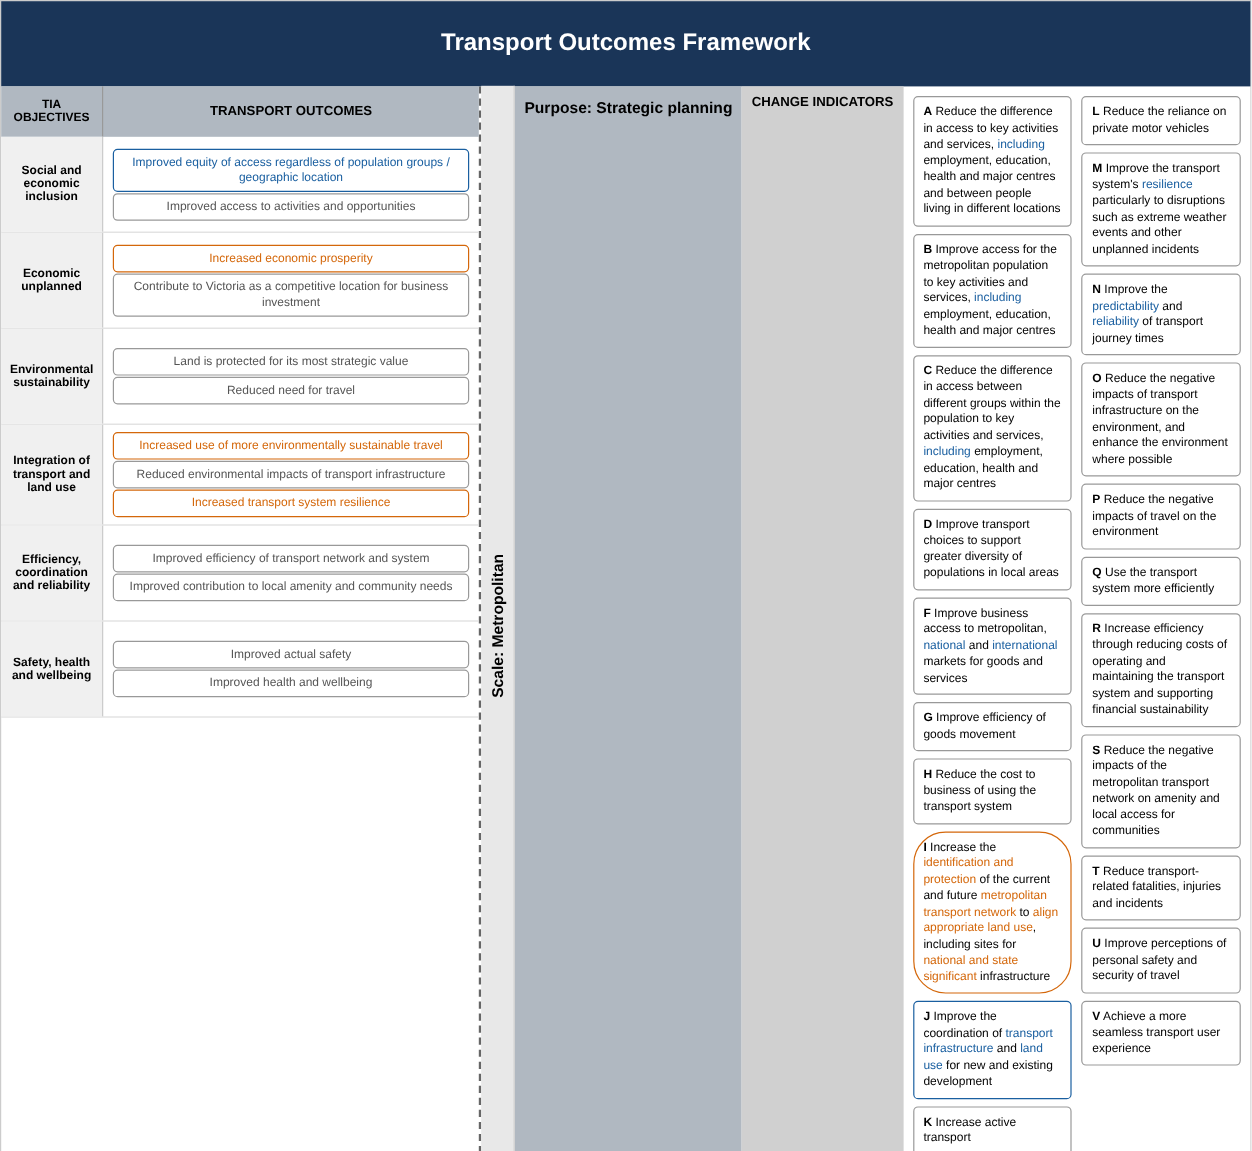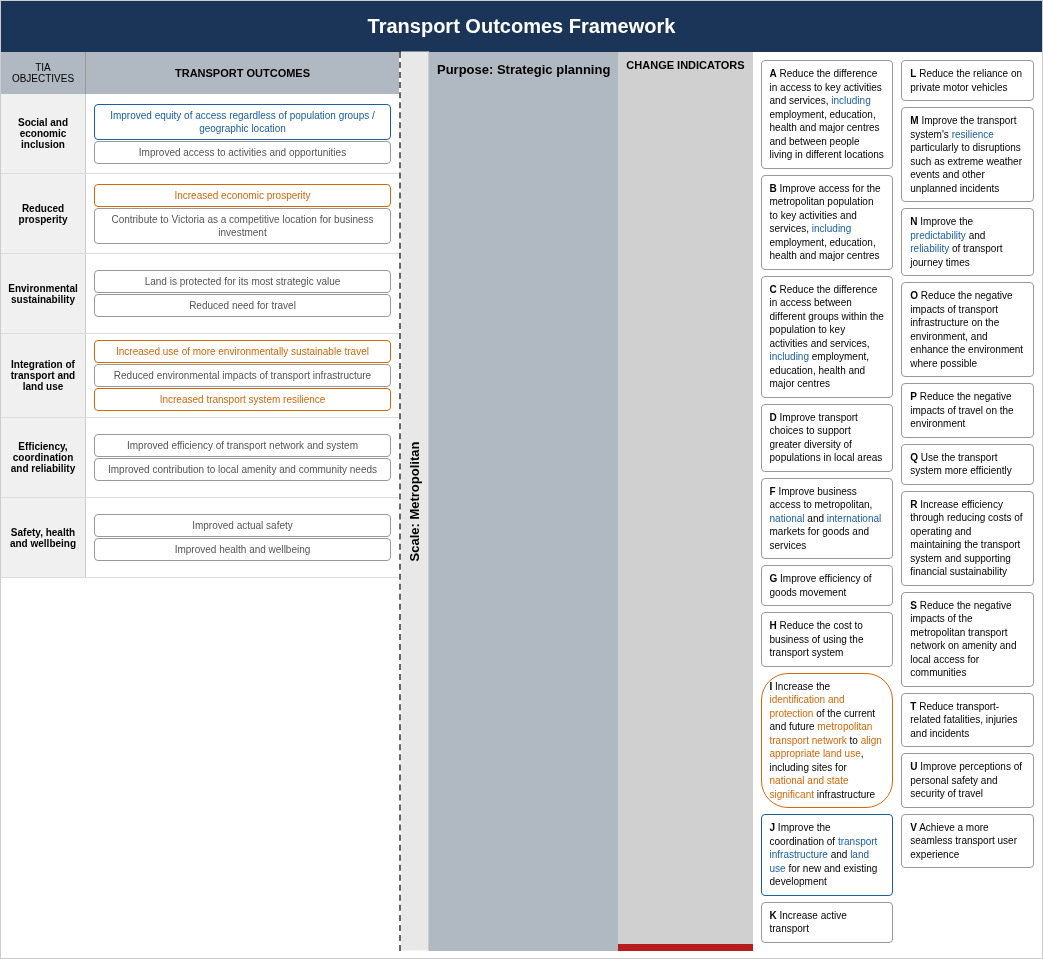--- a/index.html
+++ b/index.html
@@ -9,21 +9,21 @@
       width: 1043px;
       min-height: 959px;
       border: 1px solid #ccc;
       background: #fff;
     }
 
     .header {
       background: #1a3558;
       color: #fff;
       text-align: center;
-      padding: 14px 10px;
+      padding: 24px 10px;
       font-size: 20px;
       font-weight: bold;
     }
 
     .content {
       display: flex;
       flex-direction: row;
       width: 100%;
     }
 
@@ -35,21 +35,21 @@
     }
 
     .left-header {
       display: flex;
       flex-direction: row;
       background: #b0b8c1;
     }
 
     .tia-header {
       width: 85px;
-      font-weight: normal;
+      font-weight: bold;
       font-size: 10px;
       text-align: center;
       padding: 10px 4px;
       border-right: 1px solid #999;
       display: flex;
       align-items: center;
       justify-content: center;
     }
 
     .transport-header {
@@ -221,21 +221,21 @@
 
       <div id="objectives-container">
           <div class="objective-section">
             <div class="objective-label">Social and economic inclusion</div>
             <div class="outcomes-list">
               <div class="outcome-item blue">Improved equity of access regardless of population groups / geographic location</div>
               <div class="outcome-item gray">Improved access to activities and opportunities</div>
             </div>
           </div>
           <div class="objective-section">
-            <div class="objective-label">Reduced prosperity</div>
+            <div class="objective-label">Economic unplanned</div>
             <div class="outcomes-list">
               <div class="outcome-item orange">Increased economic prosperity</div>
               <div class="outcome-item gray">Contribute to Victoria as a competitive location for business investment</div>
             </div>
           </div>
           <div class="objective-section">
             <div class="objective-label">Environmental sustainability</div>
             <div class="outcomes-list">
               <div class="outcome-item gray">Land is protected for its most strategic value</div>
               <div class="outcome-item gray">Reduced need for travel</div>

